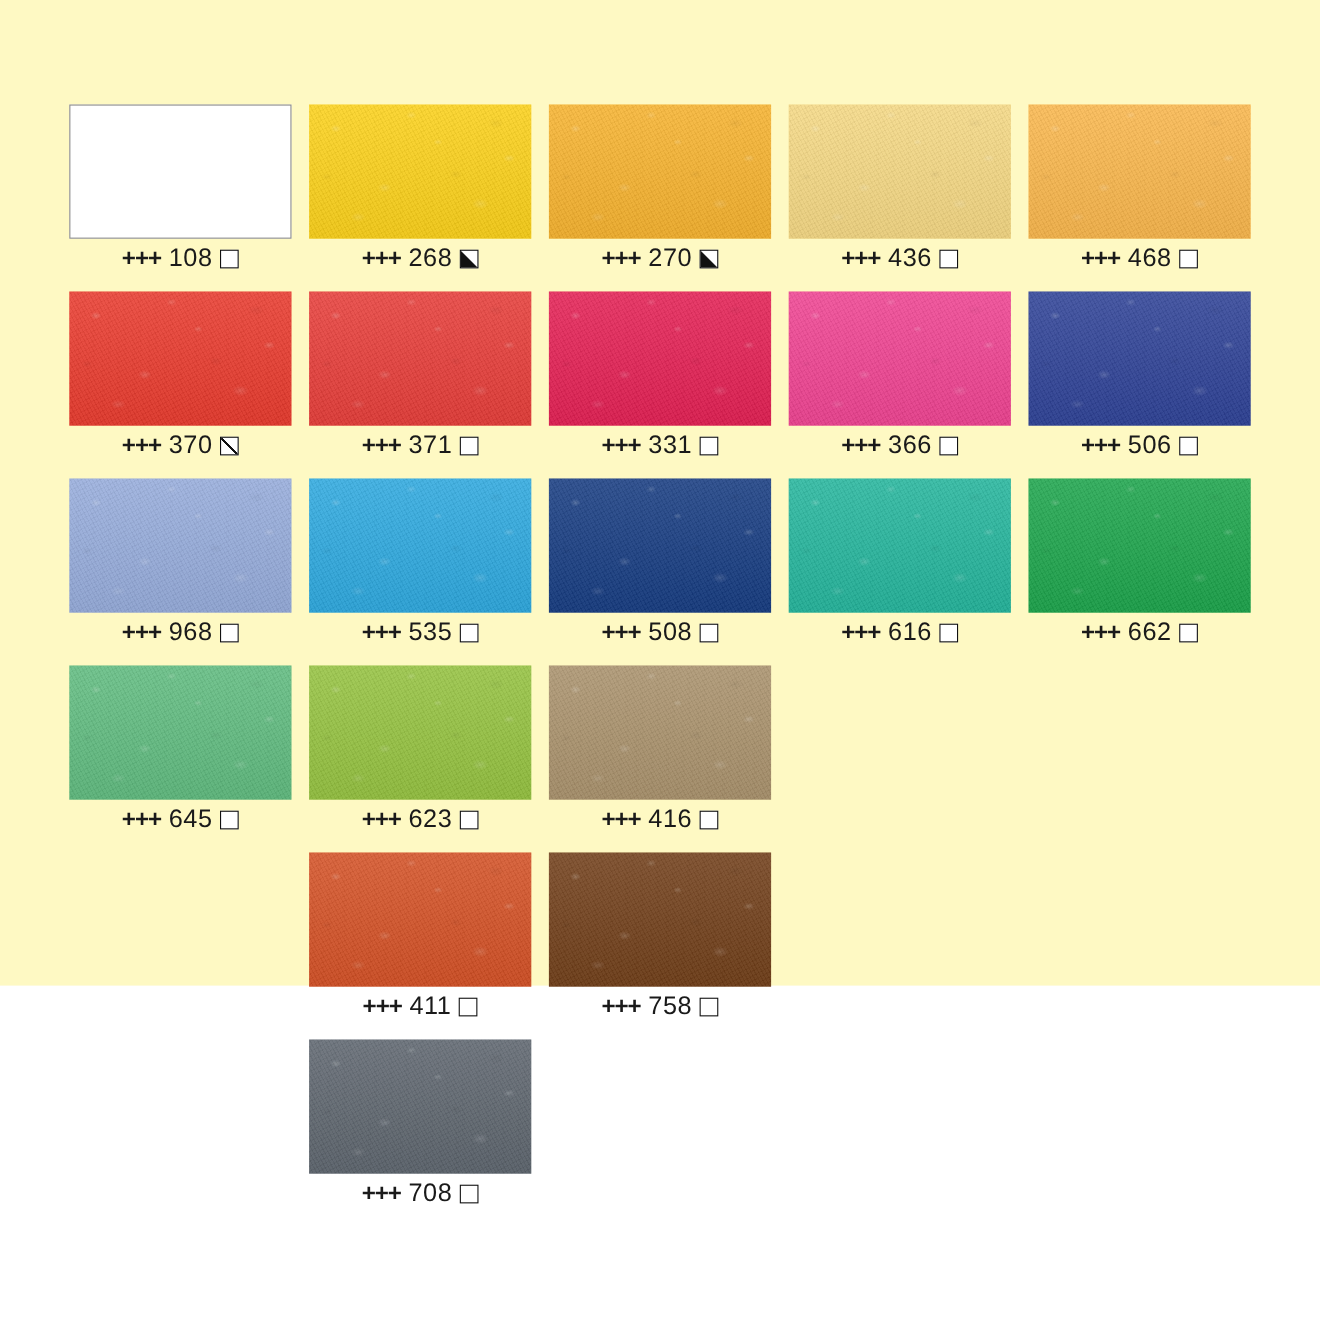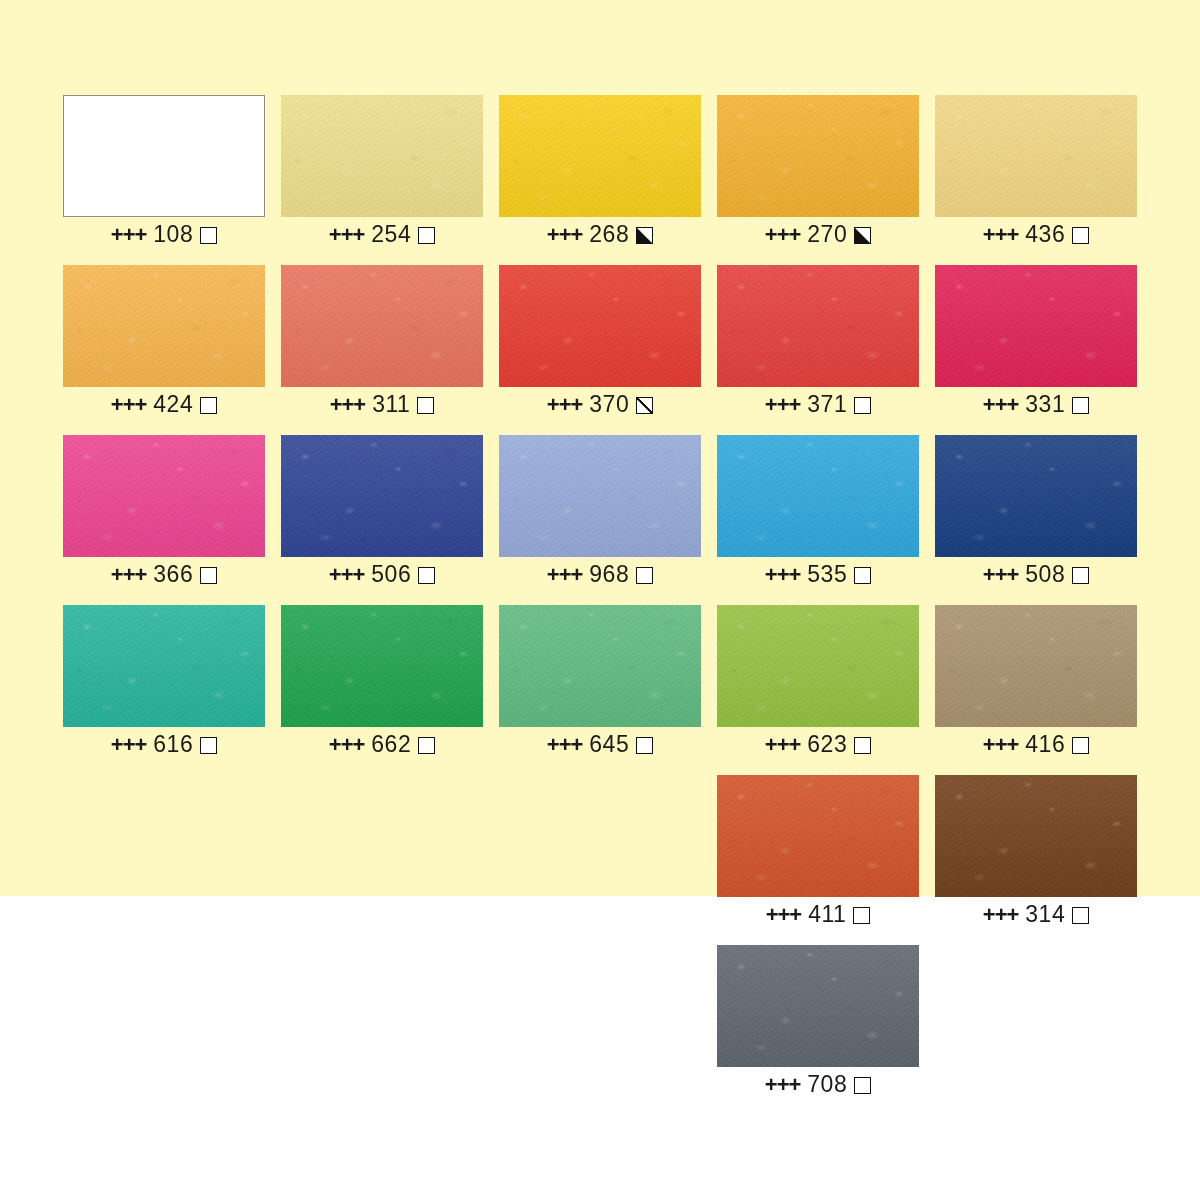--- a/index.html
+++ b/index.html
@@ -140,42 +140,34 @@
 </head>
 <body>
 
 <div id="chart">
   <div class="swatch-grid">
       <div class="cell">
         <div class="patch outlined" style="background: rgb(255, 255, 255);"></div>
         <div class="label"><span class="perm">+++</span><span class="num">108</span><span class="op op-trans"></span></div>
       </div>
       <div class="cell">
-        <div class="patch" style="background: rgb(239, 224, 138);"></div>
-        <div class="label"><span class="perm">+++</span><span class="num">254</span><span class="op op-trans"></span></div>
-      </div>
-      <div class="cell">
         <div class="patch" style="background: rgb(251, 208, 22);"></div>
         <div class="label"><span class="perm">+++</span><span class="num">268</span><span class="op op-half"></span></div>
       </div>
       <div class="cell">
         <div class="patch" style="background: rgb(246, 177, 43);"></div>
         <div class="label"><span class="perm">+++</span><span class="num">270</span><span class="op op-half"></span></div>
       </div>
       <div class="cell">
         <div class="patch" style="background: rgb(244, 215, 129);"></div>
         <div class="label"><span class="perm">+++</span><span class="num">436</span><span class="op op-trans"></span></div>
       </div>
       <div class="cell">
         <div class="patch" style="background: rgb(249, 181, 73);"></div>
-        <div class="label"><span class="perm">+++</span><span class="num">424</span><span class="op op-trans"></span></div>
-      </div>
-      <div class="cell">
-        <div class="patch" style="background: rgb(234, 112, 89);"></div>
-        <div class="label"><span class="perm">+++</span><span class="num">311</span><span class="op op-trans"></span></div>
+        <div class="label"><span class="perm">+++</span><span class="num">468</span><span class="op op-trans"></span></div>
       </div>
       <div class="cell">
         <div class="patch" style="background: rgb(232, 55, 42);"></div>
         <div class="label"><span class="perm">+++</span><span class="num">370</span><span class="op op-semi"></span></div>
       </div>
       <div class="cell">
         <div class="patch" style="background: rgb(230, 58, 54);"></div>
         <div class="label"><span class="perm">+++</span><span class="num">371</span><span class="op op-trans"></span></div>
       </div>
       <div class="cell">
@@ -224,21 +216,21 @@
       </div>
       <div class="cell empty"></div>
       <div class="cell empty"></div>
       <div class="cell empty"></div>
       <div class="cell">
         <div class="patch" style="background: rgb(211, 78, 34);"></div>
         <div class="label"><span class="perm">+++</span><span class="num">411</span><span class="op op-trans"></span></div>
       </div>
       <div class="cell">
         <div class="patch" style="background: rgb(111, 60, 22);"></div>
-        <div class="label"><span class="perm">+++</span><span class="num">314</span><span class="op op-trans"></span></div>
+        <div class="label"><span class="perm">+++</span><span class="num">758</span><span class="op op-trans"></span></div>
       </div>
       <div class="cell empty"></div>
       <div class="cell empty"></div>
       <div class="cell empty"></div>
       <div class="cell">
         <div class="patch" style="background: rgb(91, 99, 108);"></div>
         <div class="label"><span class="perm">+++</span><span class="num">708</span><span class="op op-trans"></span></div>
       </div>
     </div>
 </div>

